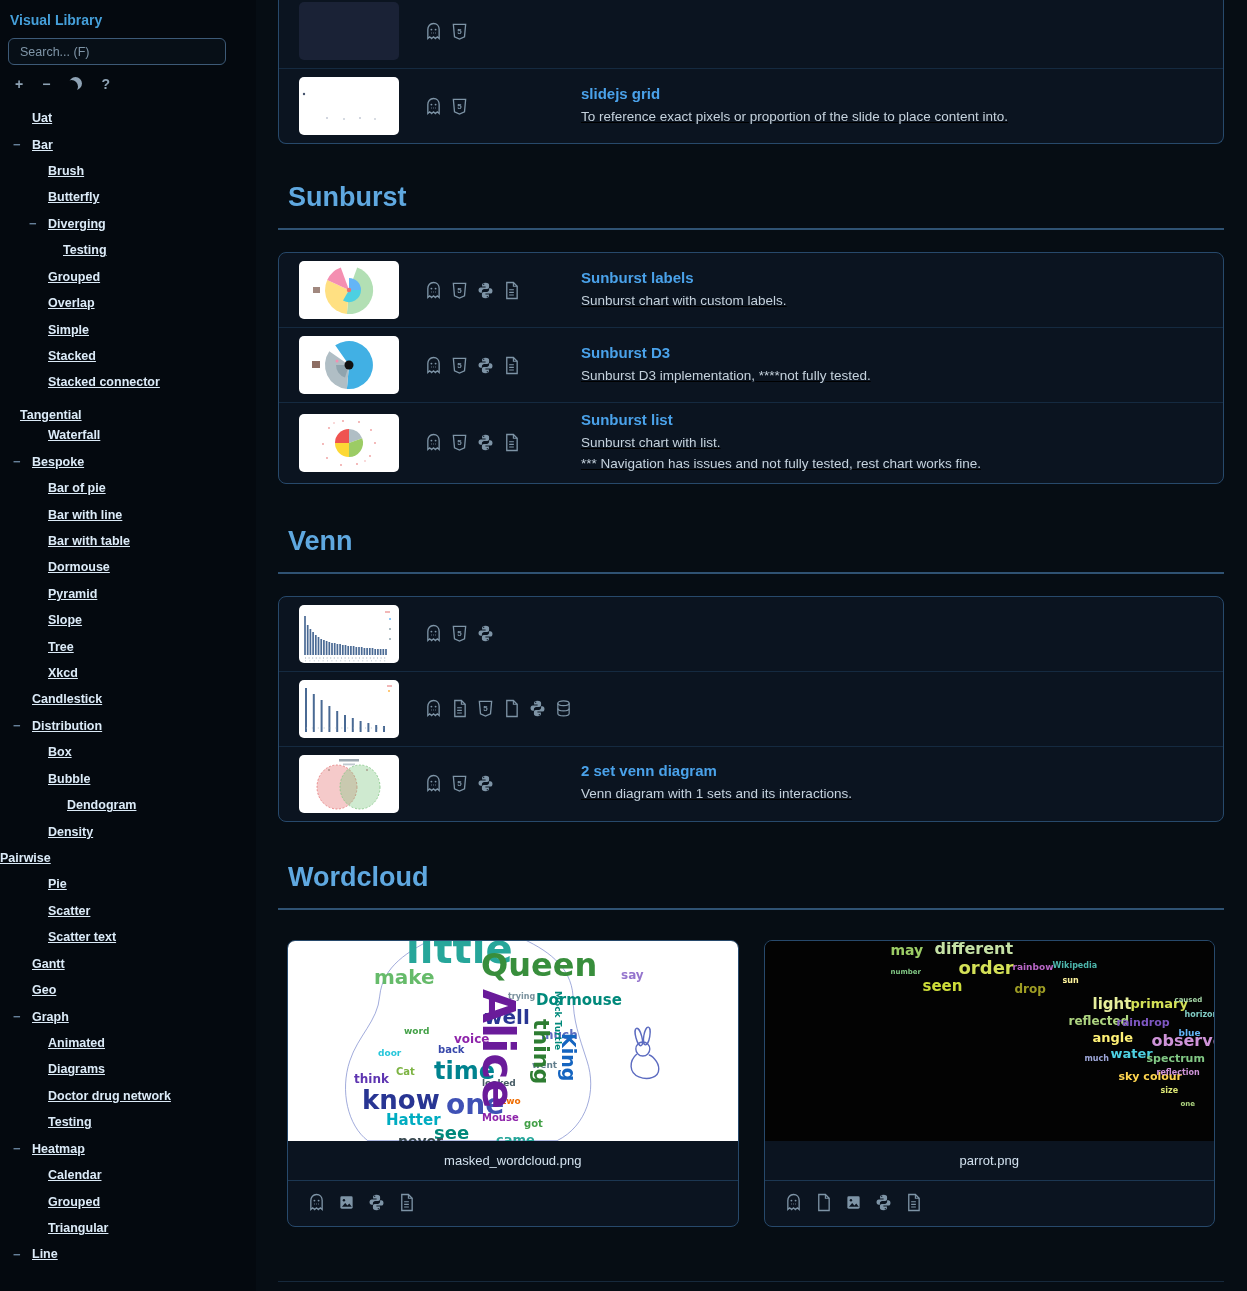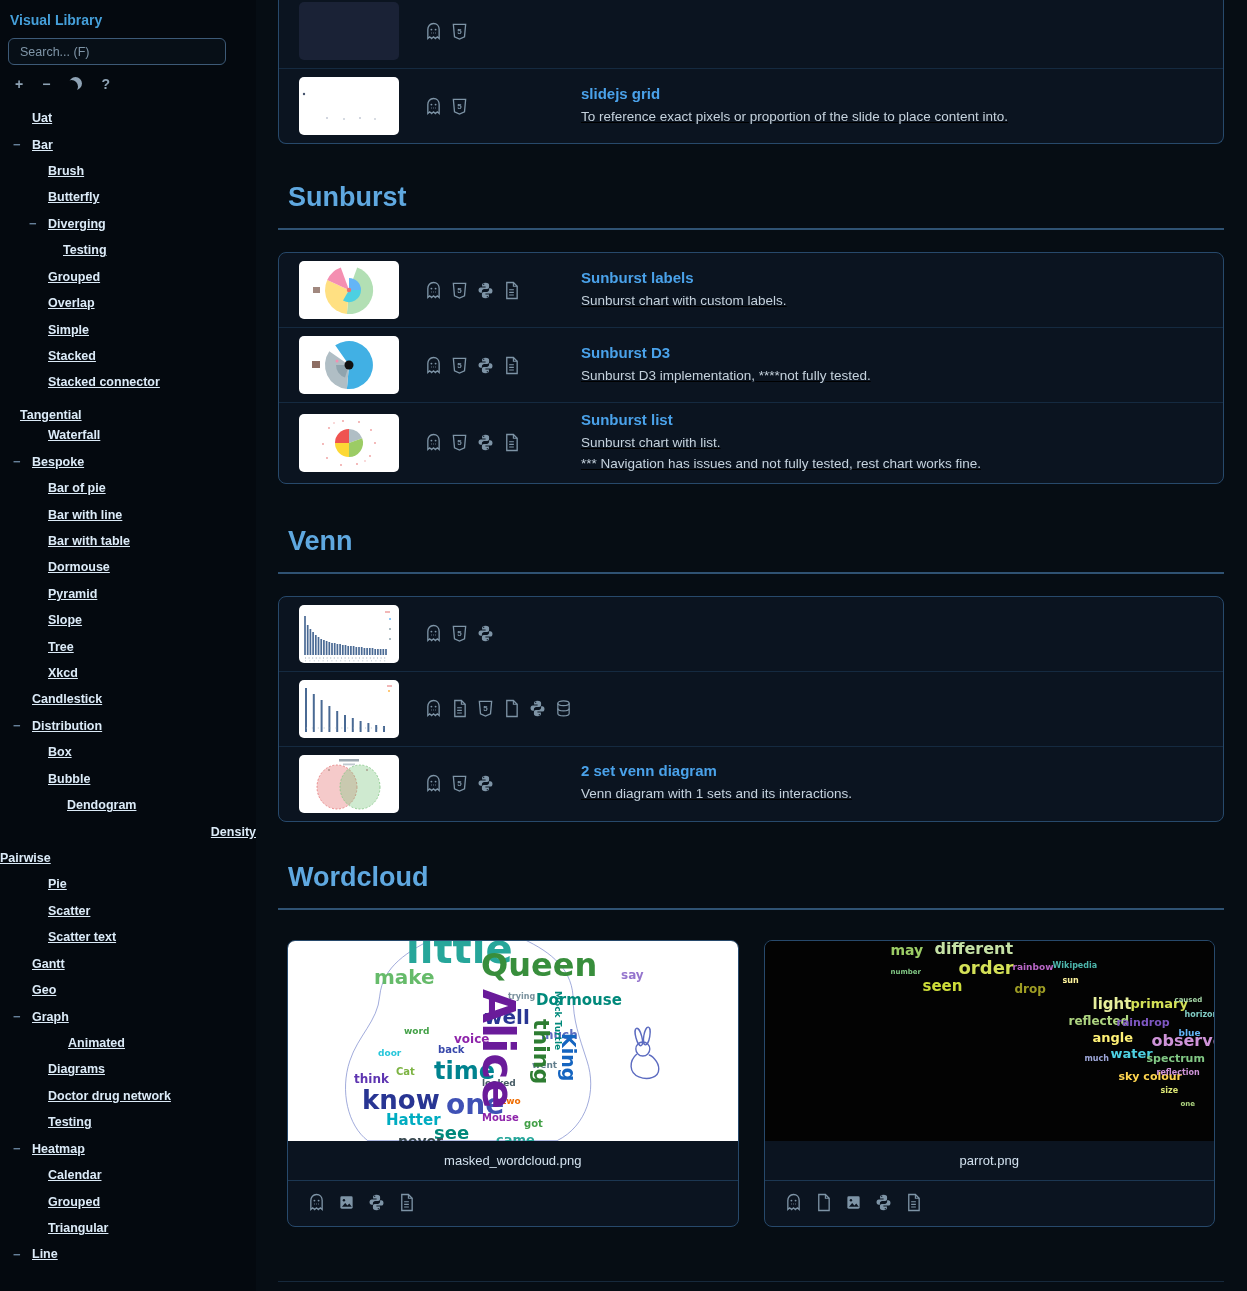--- a/index.html
+++ b/index.html
@@ -192,21 +192,21 @@
       </div>
       <div class="tree-item" style="padding-left: 48px;">
         <span>Box</span>
       </div>
       <div class="tree-item" style="padding-left: 48px;">
         <span>Bubble</span>
       </div>
       <div class="tree-item" style="padding-left: 67px;">
         <span>Dendogram</span>
       </div>
-      <div class="tree-item" style="padding-left: 48px; justify-content: flex-end;">
+      <div class="tree-item" style="padding-left: 48px;">
         <span>Density</span>
       </div>
       <div class="tree-item" style="">
         <span>Pairwise</span>
       </div>
       <div class="tree-item" style="padding-left: 48px;">
         <span>Pie</span>
       </div>
       <div class="tree-item" style="padding-left: 48px;">
         <span>Scatter</span>
@@ -217,21 +217,21 @@
       <div class="tree-item" style="padding-left: 32px;">
         <span>Gantt</span>
       </div>
       <div class="tree-item" style="padding-left: 32px;">
         <span>Geo</span>
       </div>
       <div class="tree-item" style="padding-left: 32px;">
         <span class="collapse" style="left: 13px;">−</span>
         <span>Graph</span>
       </div>
-      <div class="tree-item" style="padding-left: 48px; margin-left: 20px;">
+      <div class="tree-item" style="padding-left: 48px;">
         <span>Animated</span>
       </div>
       <div class="tree-item" style="padding-left: 48px;">
         <span>Diagrams</span>
       </div>
       <div class="tree-item" style="padding-left: 48px;">
         <span>Doctor drug network</span>
       </div>
       <div class="tree-item" style="padding-left: 48px;">
         <span>Testing</span>

